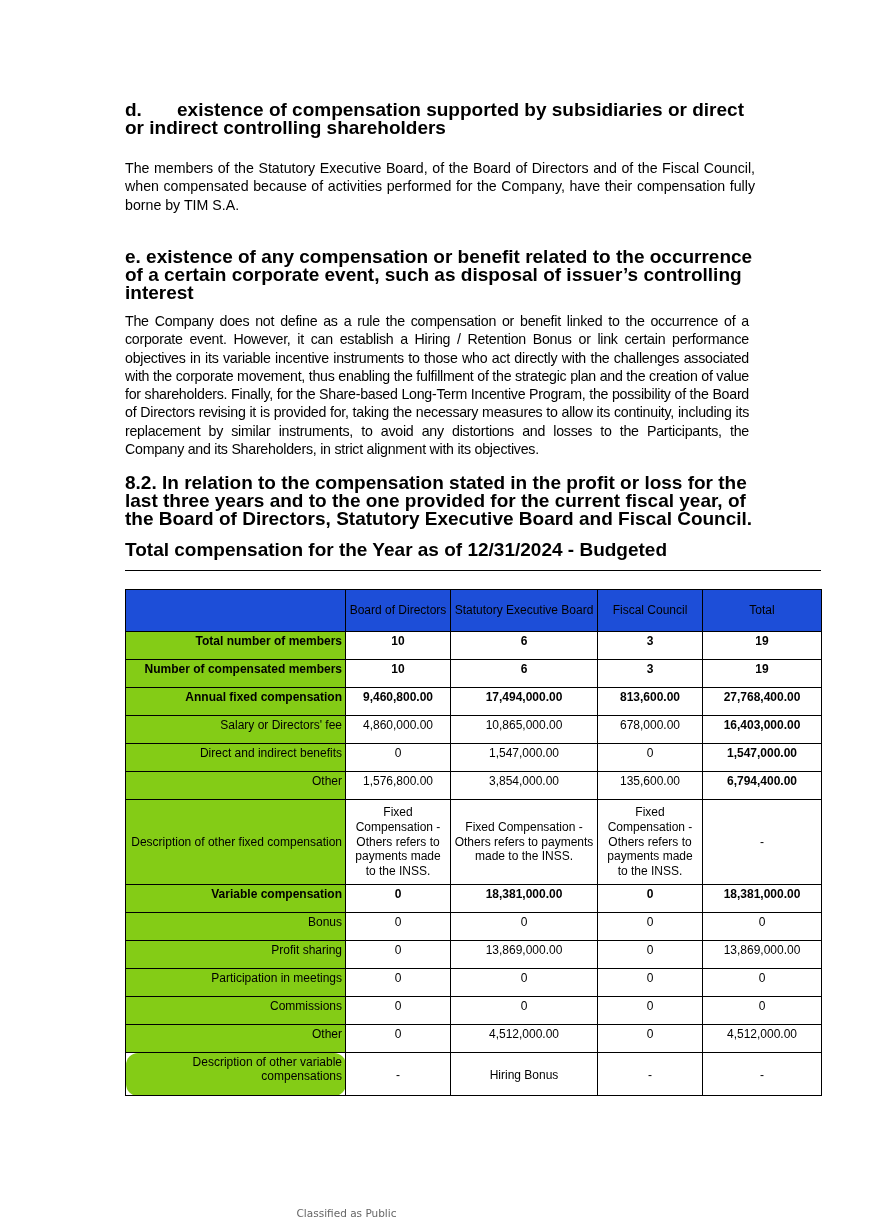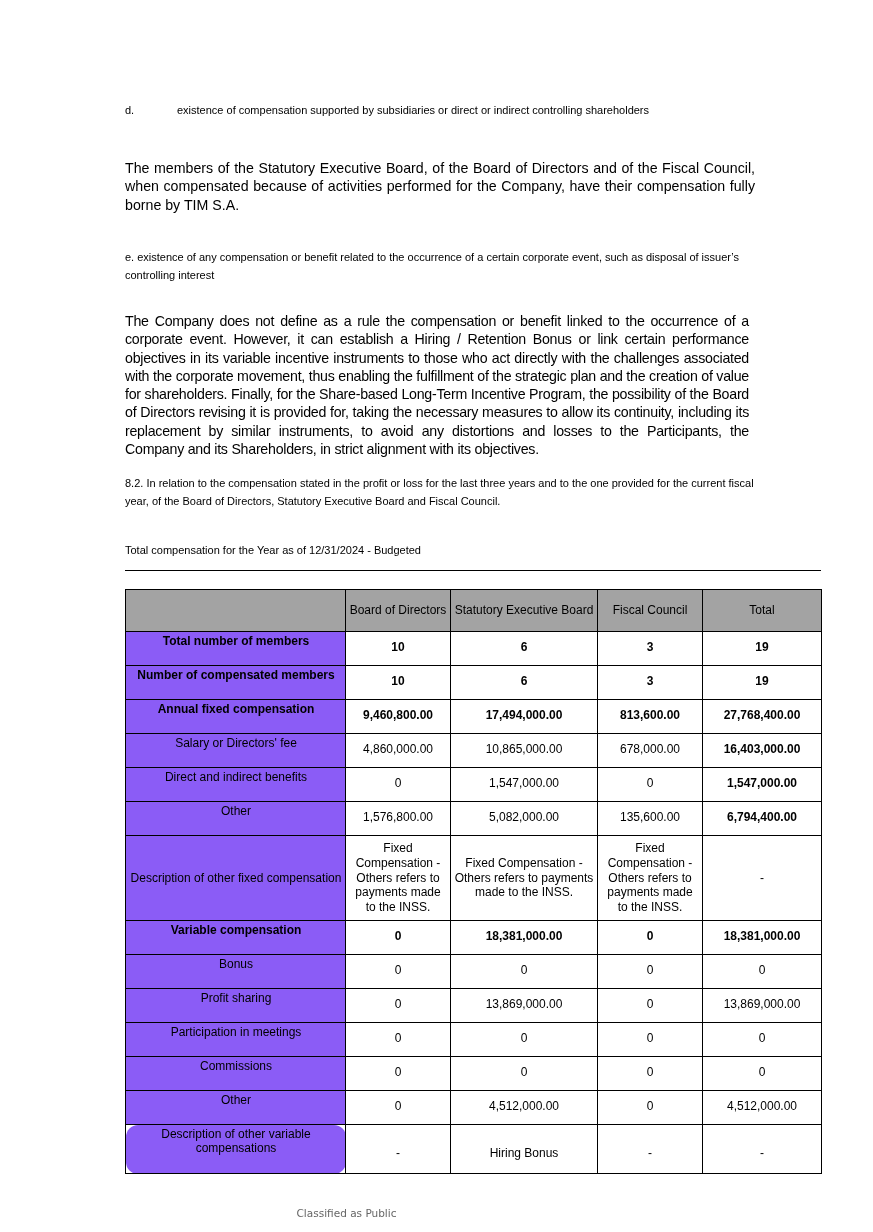--- a/index.html
+++ b/index.html
@@ -1,33 +1,33 @@
 <!DOCTYPE html>
 <html><head>
 <meta charset="utf-8">
 <style>
   html, body { margin:0; padding:0; background:#ffffff; }
   body { width:873px; height:1232px; position:relative; overflow:hidden; font-family:"Liberation Sans", sans-serif; color:#000; }
   .abs { position:absolute; }
-  .h-bold { font-weight:normal; font-size:11px; line-height:18px; }
+  .h-bold { font-weight:bold; font-size:19px; line-height:18px; }
   .para { font-size:14.2px; line-height:18.3px; }
   .justify { text-align:justify; text-align-last:left; }
   #sec-d-heading { left:125px; top:101px; width:640px; }
   #sec-d-heading .letter { display:inline-block; width:52px; }
   #sec-d-body { left:125px; top:159px; width:630px; }
   #sec-e-heading { left:125px; top:248px; width:640px; }
   #sec-e-body { left:125px; top:312px; width:624px; }
   #sec-82-heading { left:125px; top:474px; width:640px; }
   #table-title { left:125px; top:541px; width:640px; }
   #title-rule { left:125px; top:570px; width:696px; height:0; border-top:1px solid #000; }
   table.comp { position:absolute; left:125px; top:589px; border-collapse:collapse; table-layout:fixed; width:696px; font-size:12px; }
   table.comp td, table.comp th { border:1px solid #000; padding:0 3px; vertical-align:top; }
-  table.comp th { background:#a3a3a3; font-weight:normal; height:41px; vertical-align:middle; text-align:center; line-height:15px; }
-  table.comp td.label { background:#8b5cf6; text-align:center; padding-left:4px; padding-top:2px; }
-  table.comp td.val { text-align:center; padding-top:8px; }
+  table.comp th { background:#1d4ed8; font-weight:normal; height:41px; vertical-align:middle; text-align:center; line-height:15px; }
+  table.comp td.label { background:#84cc16; text-align:right; padding-left:4px; padding-top:2px; }
+  table.comp td.val { text-align:center; padding-top:2px; }
   table.comp tr.row td { height:25px; }
   table.comp tr.tall td { height:84px; vertical-align:middle; padding-top:0; line-height:14.7px;margin-top:20px; }
   table.comp tr.tall td.label { vertical-align:middle; }
   table.comp tr.desc2 td { height:40px; vertical-align:top; line-height:14px;border-radius:12px; }
   table.comp tr.desc2 td.val { vertical-align:middle; }
   .b { font-weight:bold; }
   #footer { left:0; width:693px; top:1207px; text-align:center; font-size:10.5px; color:#666; font-family:"DejaVu Sans", sans-serif; }
 </style>
 </head>
 <body>
@@ -95,21 +95,21 @@
       <tr class="row">
         <td class="label">Direct and indirect benefits</td>
         <td class="val">0</td>
         <td class="val">1,547,000.00</td>
         <td class="val">0</td>
         <td class="val b">1,547,000.00</td>
       </tr>
       <tr class="row">
         <td class="label">Other</td>
         <td class="val">1,576,800.00</td>
-        <td class="val">5,082,000.00</td>
+        <td class="val">3,854,000.00</td>
         <td class="val">135,600.00</td>
         <td class="val b">6,794,400.00</td>
       </tr>
       <tr class="tall">
         <td class="label">Description of other fixed compensation</td>
         <td class="val">Fixed Compensation - Others refers to payments made to the INSS.</td>
         <td class="val">Fixed Compensation - Others refers to payments made to the INSS.</td>
         <td class="val">Fixed Compensation - Others refers to payments made to the INSS.</td>
         <td class="val">-</td>
       </tr>

